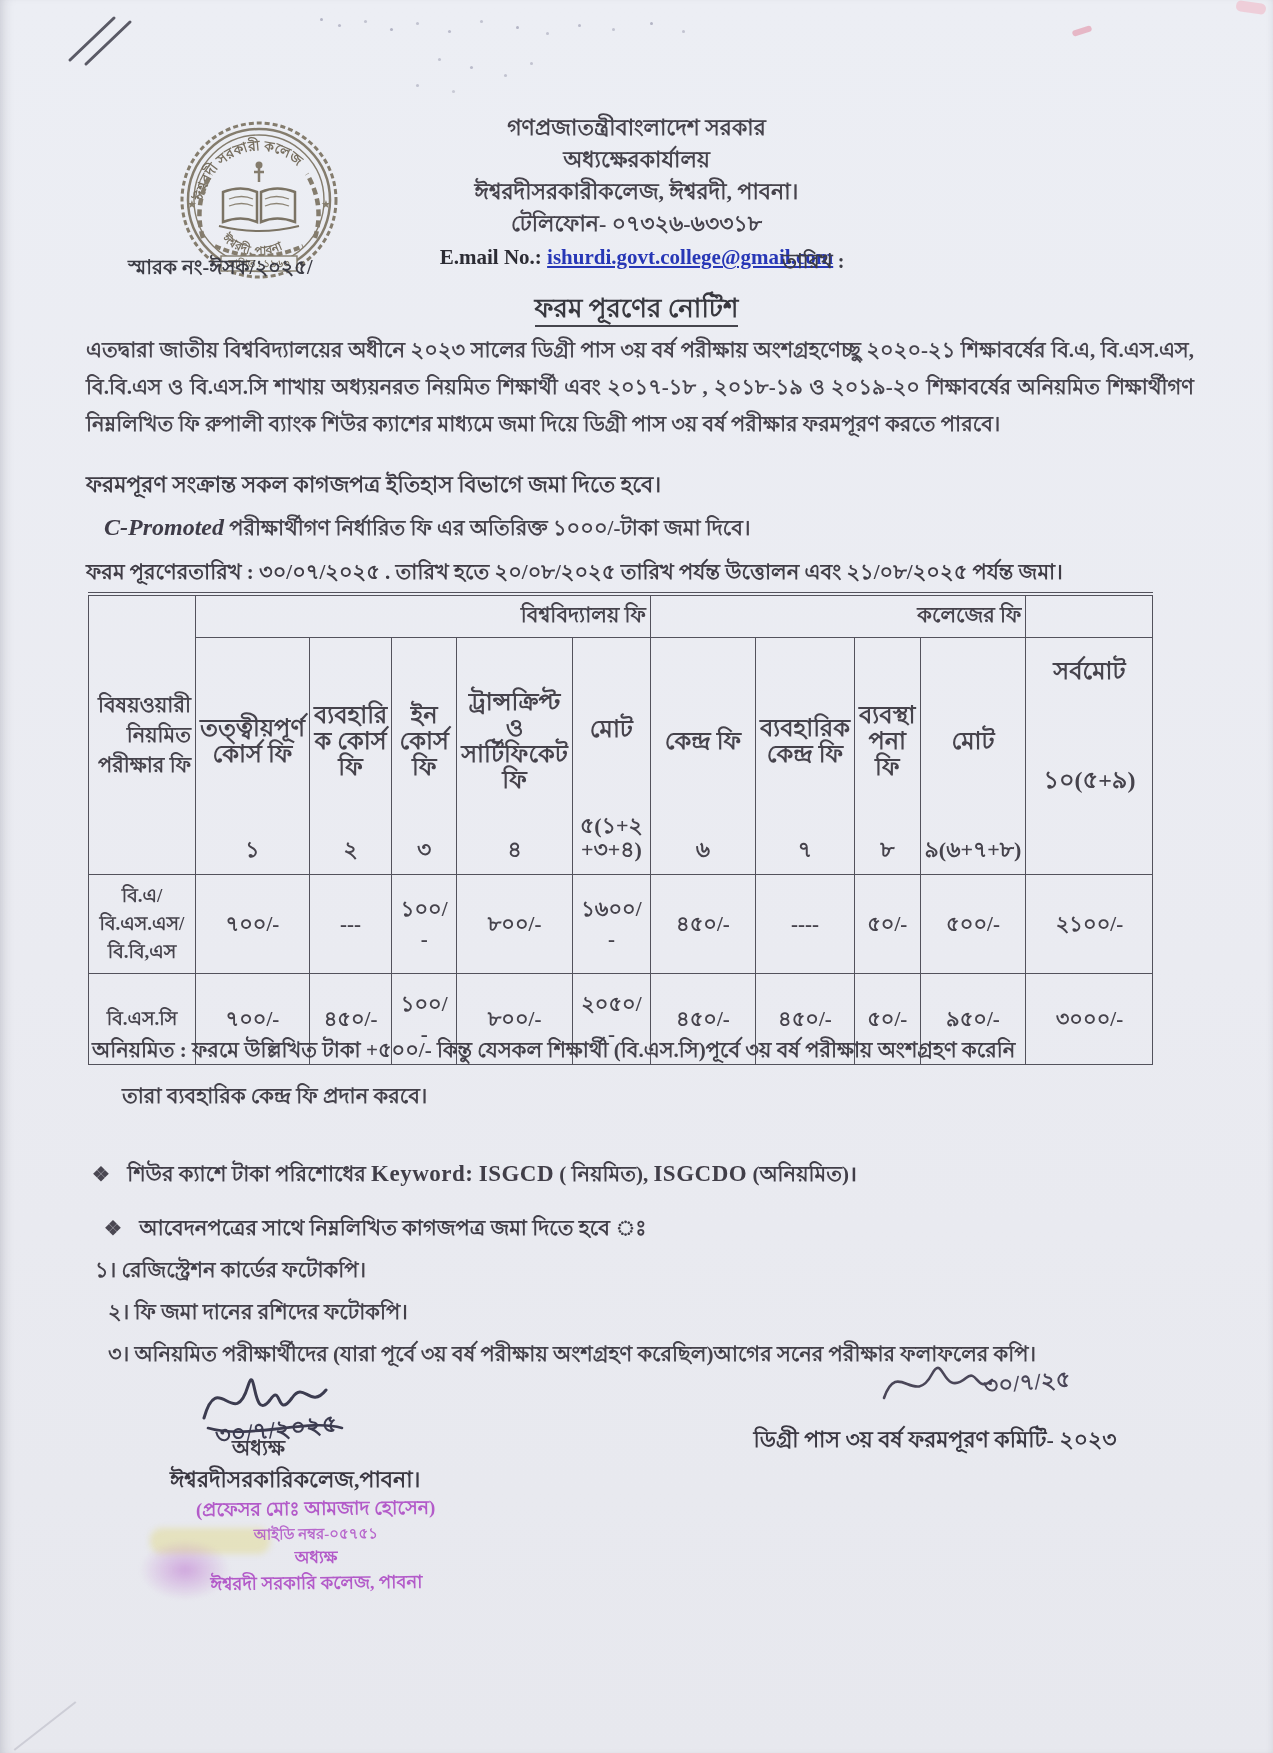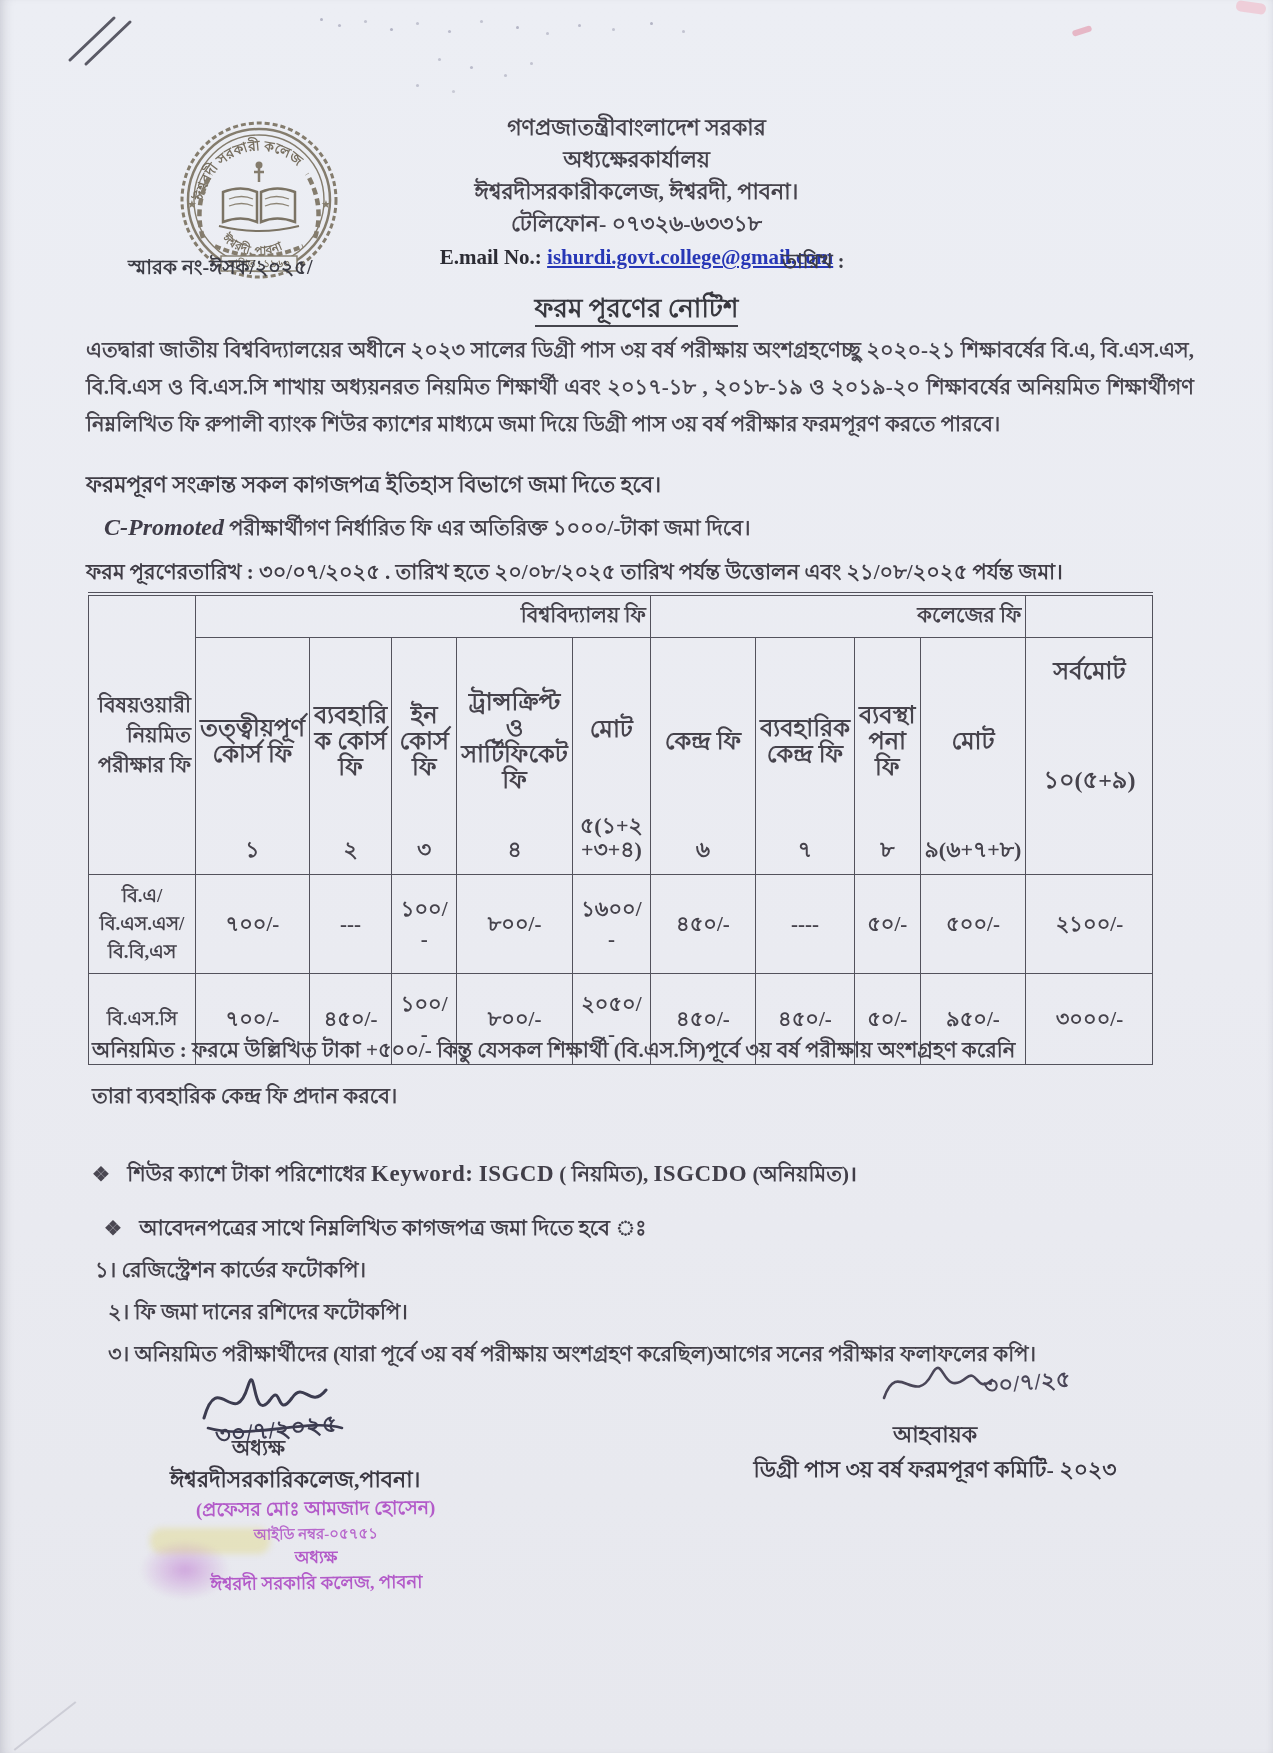--- a/index.html
+++ b/index.html
@@ -62,21 +62,21 @@
   .sub-num{text-align:center;font-size:22px;padding-bottom:6px;line-height:24px;}
   .gt-cell .sub-label{margin:14px 0 auto 0;}
   .row-label{font-size:19px;text-align:center;white-space:pre-line;line-height:28px;}
   .cell-val{font-size:21px;text-align:center;vertical-align:top;padding-top:8px;
     white-space:pre-line;line-height:30px;}
   .data-row-1 td{height:92px;}
   .data-row-2 td{height:84px;}
   
   .irr-note{position:absolute;left:92px;top:1032px;width:1105px;font-weight:bold;font-size:21px;
     line-height:36px;color:#44414a;}
-  .irr-note .l2{display:block;margin-top:10px;}
+  .irr-note .l2{display:block;margin-left:30px;margin-top:10px;}
   .bullet{position:absolute;font-weight:bold;font-size:21px;color:#413e48;}
   .bullet .dia{font-size:20px;margin-right:12px;color:#4a4752;}
   .b1{left:92px;top:1158px;}
   .b2{left:104px;top:1212px;}
   .kw{font-size:23px;letter-spacing:.5px;}
   .list-item{position:absolute;font-weight:bold;font-size:21px;color:#44414a;}
   .li1{left:95px;top:1254px;}
   .li2{left:108px;top:1296px;}
   .li3{left:108px;top:1338px;}
   
@@ -330,17 +330,16 @@
     <div class="s2">আইডি নম্বর-০৫৭৫১</div>
     <div class="s3">অধ্যক্ষ</div>
     <div class="s4">ঈশ্বরদী সরকারি কলেজ, পাবনা</div>
   </div>
 
   <svg class="sig-right" width="230" height="86" viewBox="0 0 230 86">
     <path d="M12,52 C26,12 42,62 60,28 C72,6 70,52 94,32 C106,22 104,48 120,34" stroke="#4a4658" stroke-width="2.6" fill="none" stroke-linecap="round"></path>
     <text x="112" y="48" font-size="23" font-weight="bold" fill="#4a4658" transform="rotate(-5 112 48)">৩০/৭/২৫</text>
   </svg>
   <div class="right-footer">
-    <div class="role-right">আহবায়ক</div>
     <div class="org-right">ডিগ্রী পাস ৩য় বর্ষ ফরমপূরণ কমিটি- ২০২৩</div>
   </div>
 
 </div>
 
 </body></html>

